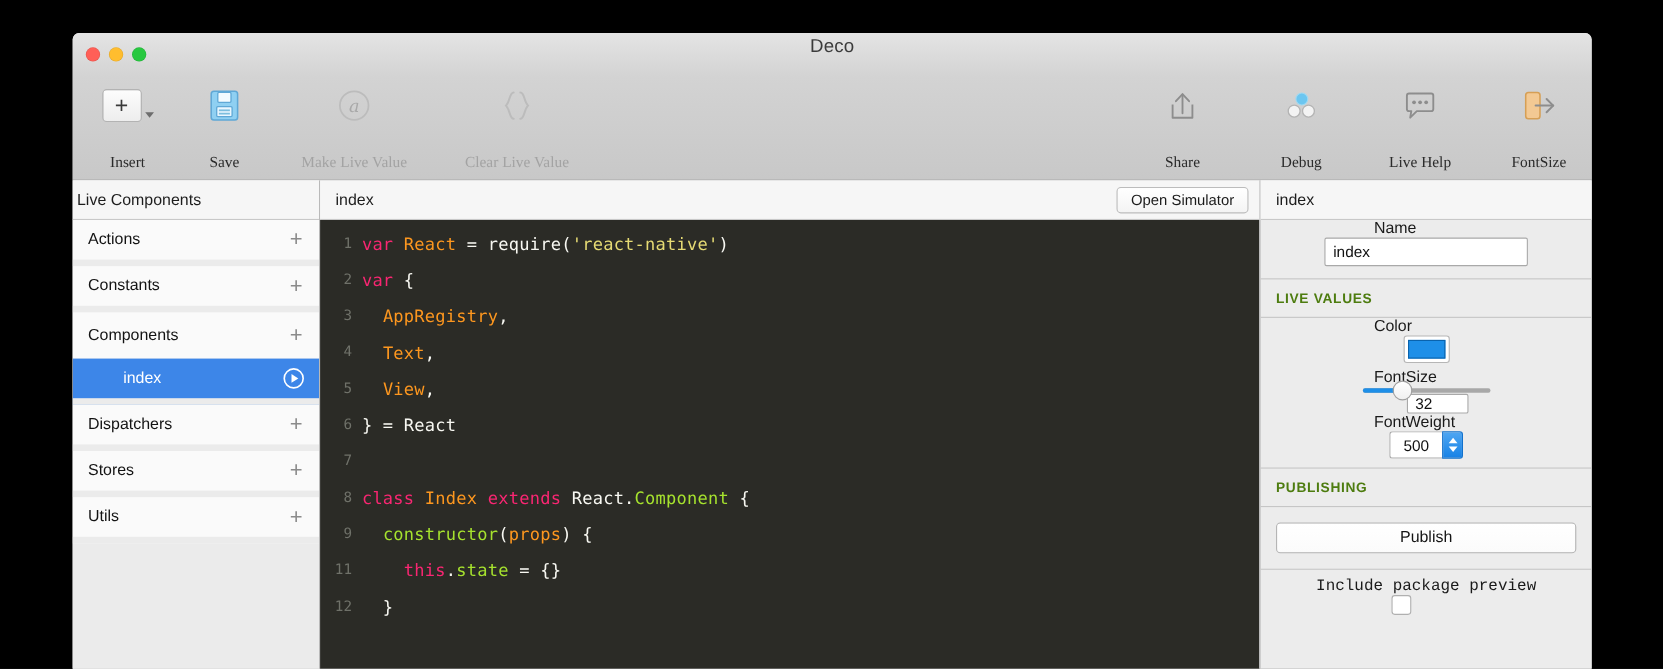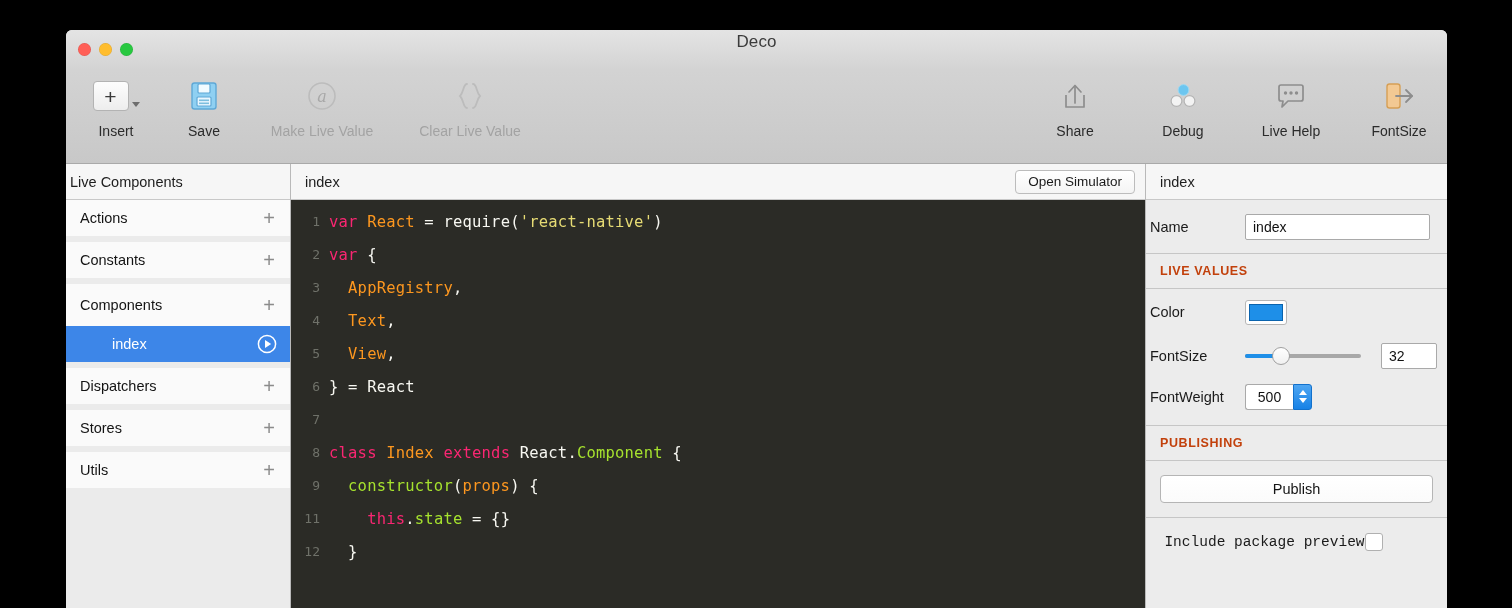--- a/index.html
+++ b/index.html
@@ -51,23 +51,24 @@
   .tb-group { position: absolute; top: 0; height: 94px; display: flex; align-items: flex-start; }
   .tb-item {
     width: 88px;
     display: flex; flex-direction: column; align-items: center;
     padding-top: 6px;
     cursor: default;
   }
   .tb-item.wide { width: 148px; }
   .tb-icon { height: 40px; display: flex; align-items: center; justify-content: center; }
   .tb-label {
-    margin-top: 7px;
+    margin-top: 25px;
     font-size: 14px; color: #2b2b2b;
     white-space: nowrap;
+    font-family: Liberation Serif, serif;
   }
   .tb-item.disabled .tb-label { color: #a3a3a3; }
 
   
   .insert-box {
     width: 36px; height: 30px;
     background: linear-gradient(to bottom,#fdfdfd,#ededed);
     border: 1px solid #b3b3b3; border-radius: 4px;
     display: flex; align-items: center; justify-content: center;
     font-size: 21px; color: #3a3a3a; line-height: 1;
@@ -173,25 +174,25 @@
     display: flex; flex-direction: column;
   }
   #insp-header {
     height: 36px; flex: 0 0 36px;
     display: flex; align-items: center; padding-left: 14px;
     background: #f6f6f6;
     border-bottom: 1px solid #c8c8c8;
     font-size: 14.5px; color: #1d1d1d;
   }
   .insp-block { border-bottom: 1px solid #c6c6c6; }
-  .insp-row { display: flex; align-items: center; padding: 0 4px; }
+  .insp-row { display: flex; align-items: center; padding: 0 22px; flex-direction: column; }
   .insp-label { font-size: 14.5px; color: #1a1a1a; }
   .sec-head {
     height: 34px; display: flex; align-items: center; padding: 0 14px;
-    font-size: 12.5px; font-weight: bold; color: #c2410c; letter-spacing: .6px;
+    font-size: 12.5px; font-weight: bold; color: #4d7c0f; letter-spacing: .6px;
   }
   #name-row { height: 53px; }
   #name-row .insp-label { width: 95px; }
   .txt-field {
     height: 26px; background: #ffffff;
     border: 1px solid #a9a9a9; border-radius: 2px;
     font-size: 14px; color: #111; padding: 0 7px;
     display: flex; align-items: center;
     font-family: "Liberation Sans", sans-serif;
   }

